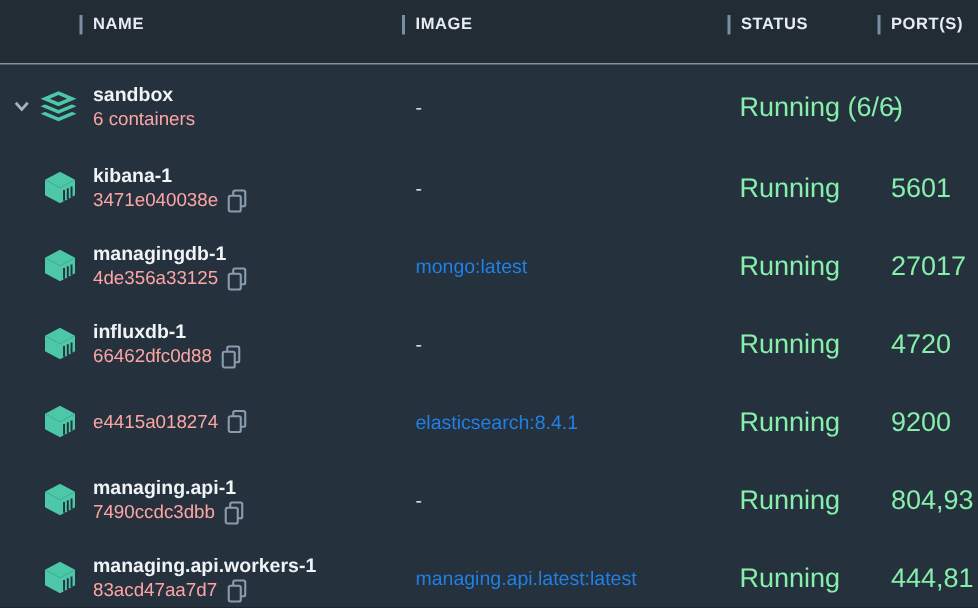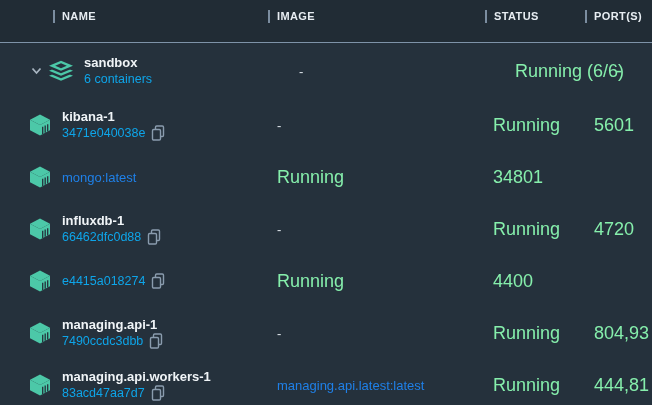--- a/index.html
+++ b/index.html
@@ -20,27 +20,27 @@
     margin-left:7px;color:#e7edf2;font-size:11px;font-weight:700;
     letter-spacing:.4px;white-space:nowrap;
   }
   .head-gap{height:10px;background:var(--header-bg,#212c35);}
   .divider{height:0;border-top:1px solid var(--divider,#7e93a8);}
   
   .row{
     display:grid;grid-template-columns:62px 215px 216px 101px 1fr;
     align-items:center;height:52px;
   }
-  .row.group{height:56px;padding-left:22px;}
+  .row.group{height:56px;}
   .c-icon{position:relative;height:100%;}
   .chev{position:absolute;left:8px;top:50%;transform:translateY(-50%);}
   .row .cube-wrap{position:absolute;left:28px;top:50%;transform:translateY(-50%);line-height:0;}
   .row.group .cube-wrap{left:25px;}
   .nm{color:#f0f4f7;font-size:13px;font-weight:700;line-height:17px;white-space:nowrap;}
-  .sub{color:#0ea5e9;font-size:12.5px;line-height:17px;display:flex;white-space:nowrap;}
+  .sub{color:#fca5a5;font-size:12.5px;line-height:17px;display:flex;align-items:center;white-space:nowrap;}
   .copy{margin-left:6px;flex:0 0 auto;cursor:pointer;}
   .c-image{font-size:13px;white-space:nowrap;overflow:hidden;}
   .c-image .link{color:var(--link-blue,#1f80e8);cursor:pointer;}
   .c-image .plain{color:#dde4ea;}
   .c-status,.c-ports{color:#86efac;font-size:18px;white-space:nowrap;}
 </style>
 </head>
 <body>
 
 <svg width="0" height="0" style="position:absolute" aria-hidden="true">
@@ -129,23 +129,32 @@
     <div class="c-status">Running</div>
     <div class="c-ports">5601</div>
   </div>
 
   <div class="row">
     <div class="c-icon">
         <span class="cube-wrap"><svg width="24" height="24" viewBox="0 0 24 24">
             <use href="#cube"></use>
           </svg></span>
       </div>
+    <div class="cell c-name">
+      <div class="nm">managingdb-1</div>
+      <div class="sub">
+          <span>4de356a33125</span>
+        <svg class="copy" width="14" height="16" viewBox="0 0 14 16">
+            <use href="#copyicon"></use>
+          </svg>
+        </div>
+    </div>
     <div class="c-image"><span class="link">mongo:latest</span></div>
     <div class="c-status">Running</div>
-    <div class="c-ports">34801</div>
+    <div class="c-ports">27017</div>
   </div>
 
   <div class="row">
     <div class="c-icon">
         <span class="cube-wrap"><svg width="24" height="24" viewBox="0 0 24 24">
             <use href="#cube"></use>
           </svg></span>
       </div>
     <div class="cell c-name">
       <div class="nm">influxdb-1</div>
@@ -168,22 +177,23 @@
           </svg></span>
       </div>
     <div class="cell c-name">
       <div class="sub">
           <span>e4415a018274</span>
         <svg class="copy" width="14" height="16" viewBox="0 0 14 16">
             <use href="#copyicon"></use>
           </svg>
         </div>
     </div>
-    <div class="c-status">Running</div>
-    <div class="c-ports">4400</div>
+    <div class="c-image"><span class="link">elasticsearch:8.4.1</span></div>
+    <div class="c-status">Running</div>
+    <div class="c-ports">9200</div>
   </div>
 
   <div class="row">
     <div class="c-icon">
         <span class="cube-wrap"><svg width="24" height="24" viewBox="0 0 24 24">
             <use href="#cube"></use>
           </svg></span>
       </div>
     <div class="cell c-name">
       <div class="nm">managing.api-1</div>

